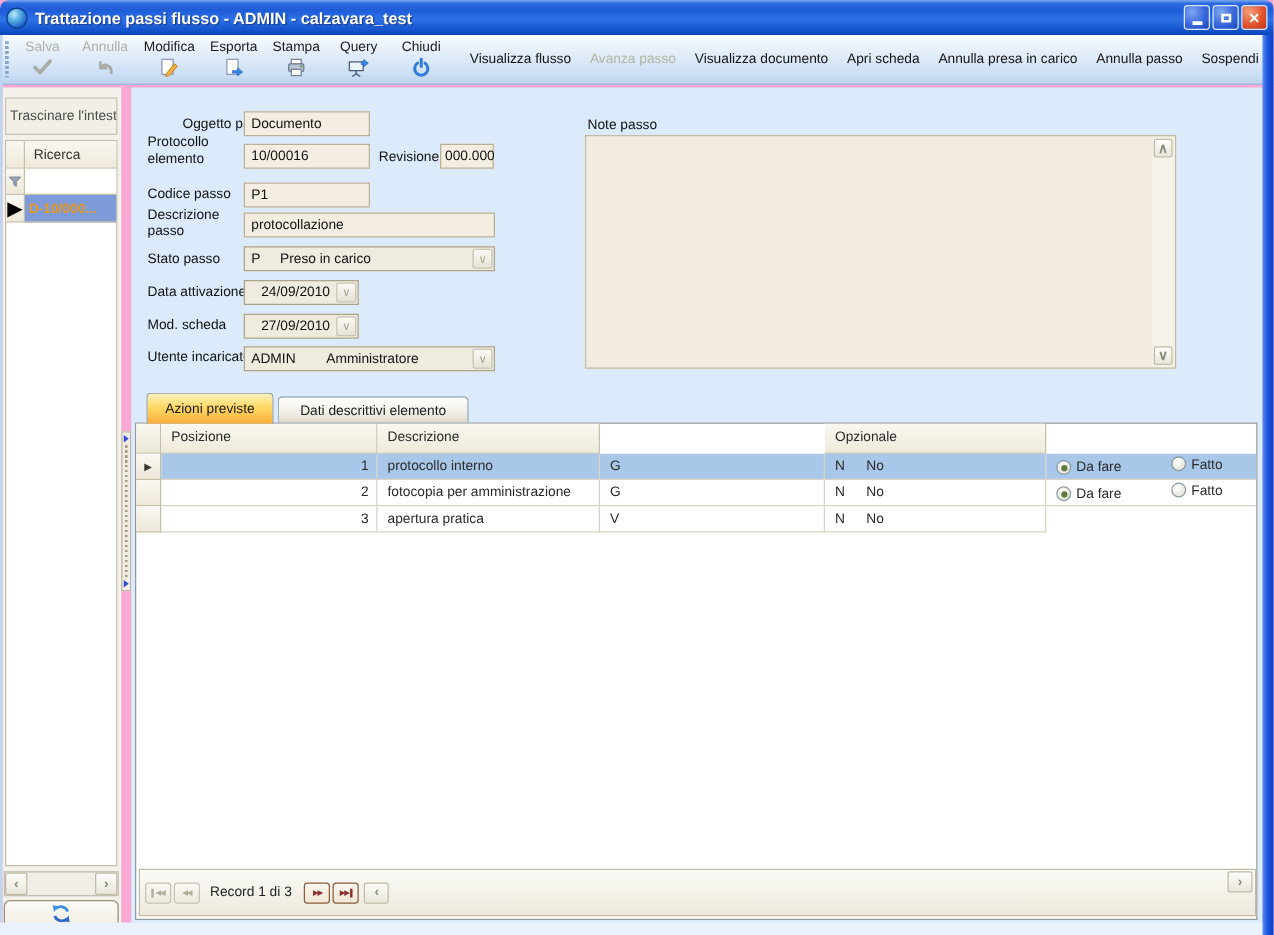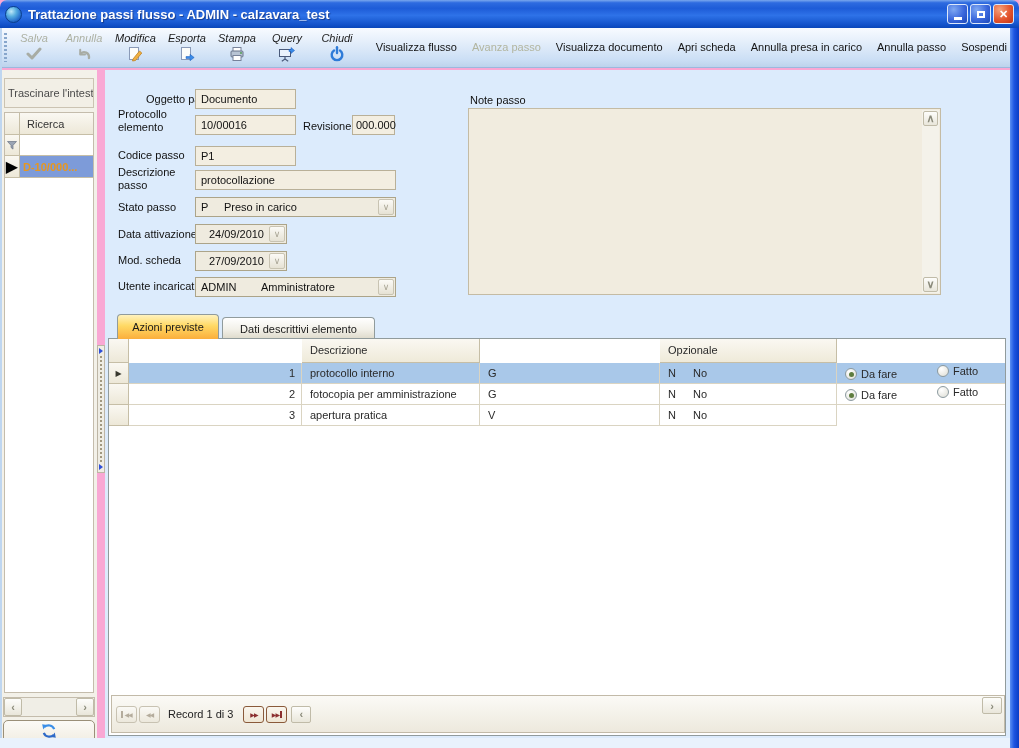--- a/index.html
+++ b/index.html
@@ -23,21 +23,21 @@
   .glyph-max { width:8px; height:7px; border:2px solid #fff; }
 
   
   .toolbar { position:absolute; left:0; top:28px; width:1019px; height:40px;
     background:linear-gradient(180deg,#F8FBFF 0%,#E2EDFA 40%,#CCDFF5 80%,#BDD3EC 100%);
     border-bottom:1px solid #9CB8DE; }
   .tb-handle { position:absolute; left:4px; top:5px; bottom:5px; width:3px;
     background:repeating-linear-gradient(180deg,#87A6CC 0 2px,transparent 2px 4px); }
   .tb-buttons { position:absolute; left:12px; top:2px; display:flex; gap:6px; }
   .tb-btn { display:flex; flex-direction:column; align-items:center; min-width:44px; padding:2px 3px;
-    font-size:11px; color:#1A1A1A; cursor:default;font-style:italic; }
+    font-size:11px; color:#1A1A1A; cursor:default; }
   .tb-btn .ticon { height:18px; display:flex; align-items:center; justify-content:center; margin-top:1px; }
   .tb-btn.disabled { color:#ADB1A3; }
   .tb-actions { position:absolute; right:12px; top:0; height:38px; display:flex; align-items:center; gap:15px;
     font-size:11px; color:#141414; white-space:nowrap; }
   .tb-actions .disabled { color:#B2B59F; }
 
   
   .sidebar { position:absolute; left:2px; top:70px; width:95px; height:678px; background:#F3F1E9; }
   .sb-hint { position:absolute; left:2px; top:8px; width:90px; height:30px; background:#F2EFE6;
     border:1px solid #CBC3B2; font-size:11px; color:#4A4A4A; padding:8px 0 0 3px;
@@ -330,20 +330,21 @@
       <div class="mini-btn" style="width:15px;height:15px;">∨</div>
     </div>
   </div>
 
   <div class="tab active">Azioni previste</div>
   <div class="tab inactive">Dati descrittivi elemento</div>
 
   <div class="content-box">
 
     <div class="ind-cell" style="left:0; top:0; width:20px; height:24px;"></div>
+    <div class="th-cell" style="left:20px; top:0; width:173px;">Posizione</div>
     <div class="th-cell" style="left:193px; top:0; width:178px;">Descrizione</div>
     <div class="th-cell" style="left:551px; top:0; width:177px;">Opzionale</div>
 
     <div class="ind-cell" style="left:0; top:24px; width:20px; height:21px;">▶</div>
     <div class="td-cell num row-sel" style="left:20px; top:24px; width:173px;">1</div>
     <div class="td-cell row-sel" style="left:193px; top:24px; width:178px;">protocollo interno</div>
     <div class="td-cell row-sel" style="left:371px; top:24px; width:180px;">G</div>
     <div class="td-cell row-sel" style="left:551px; top:24px; width:177px;">
       <span>N</span>
       <span style="margin-left:14px;">No</span>

